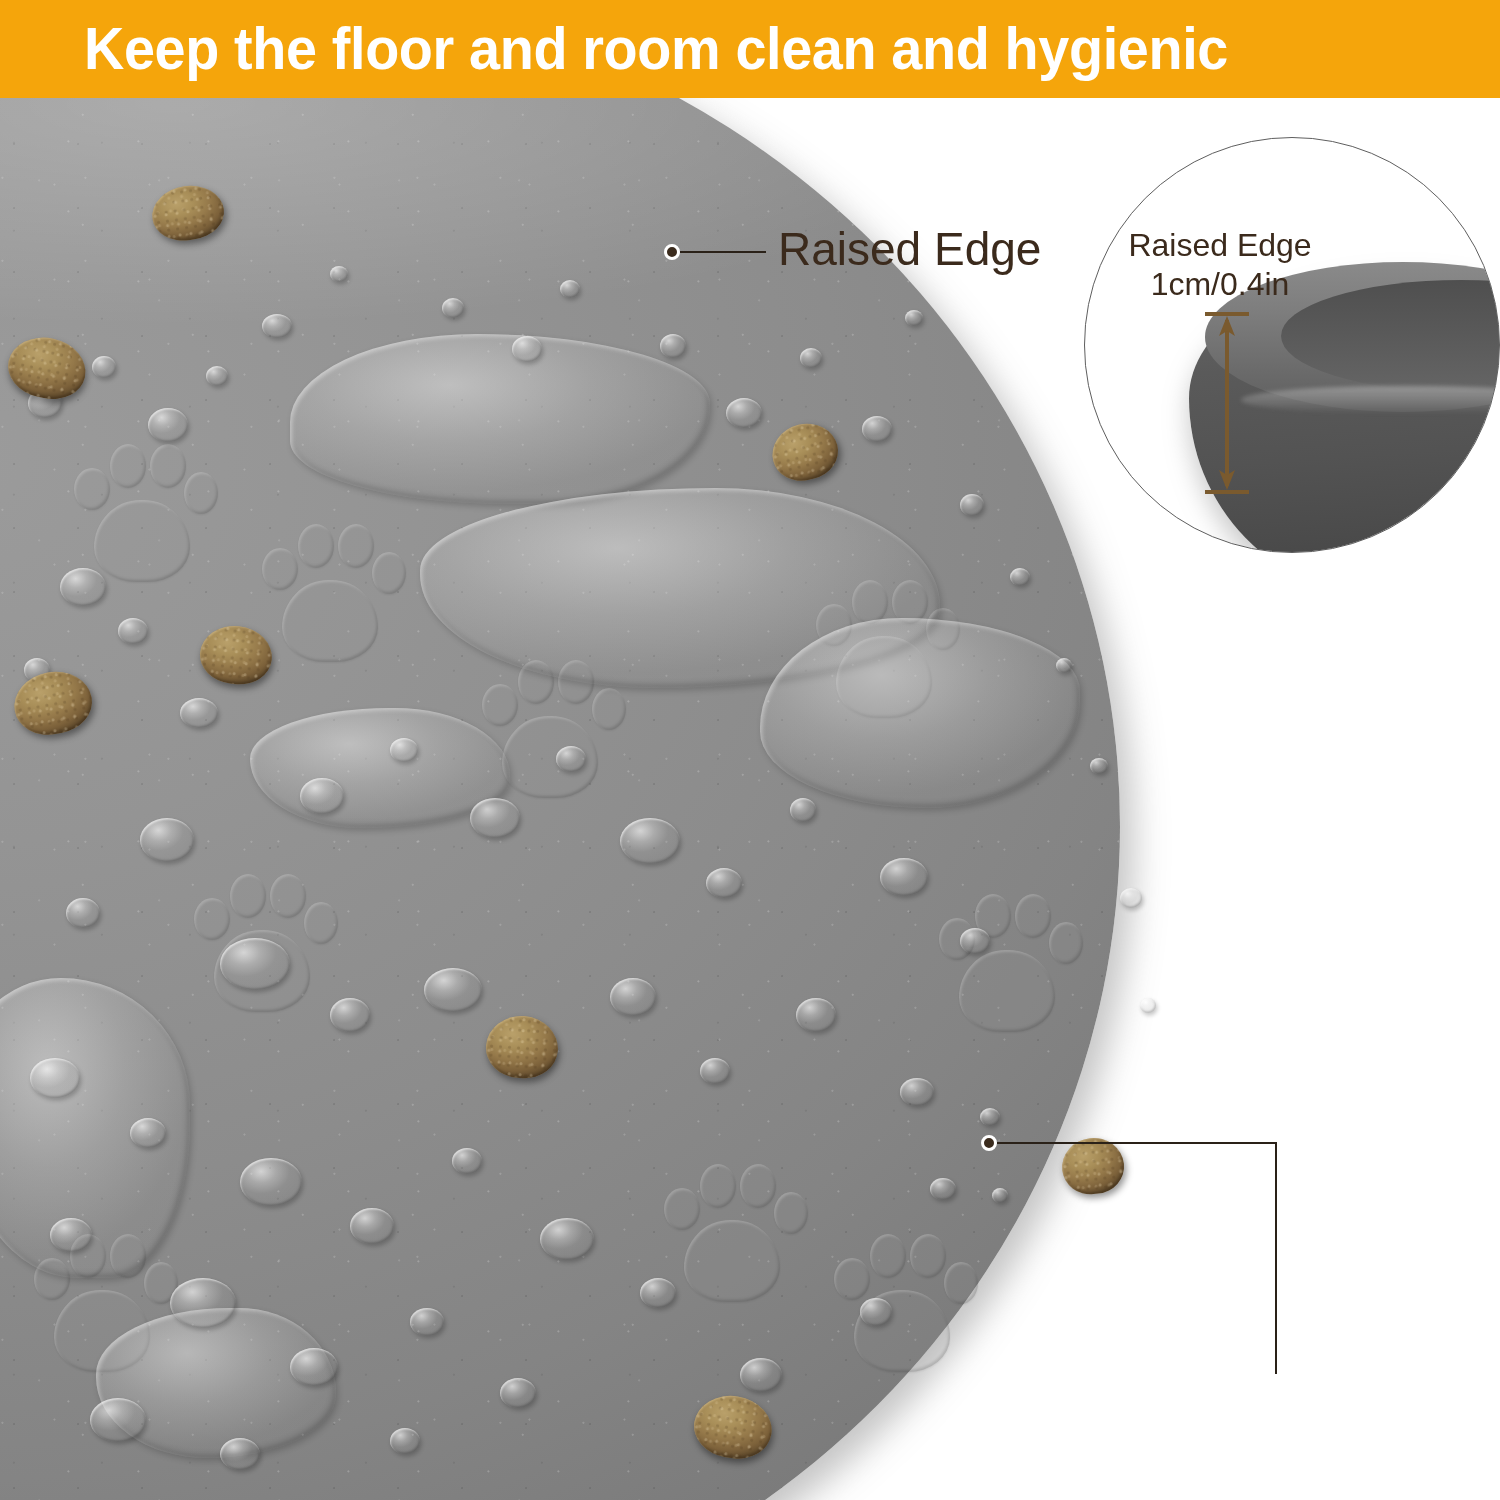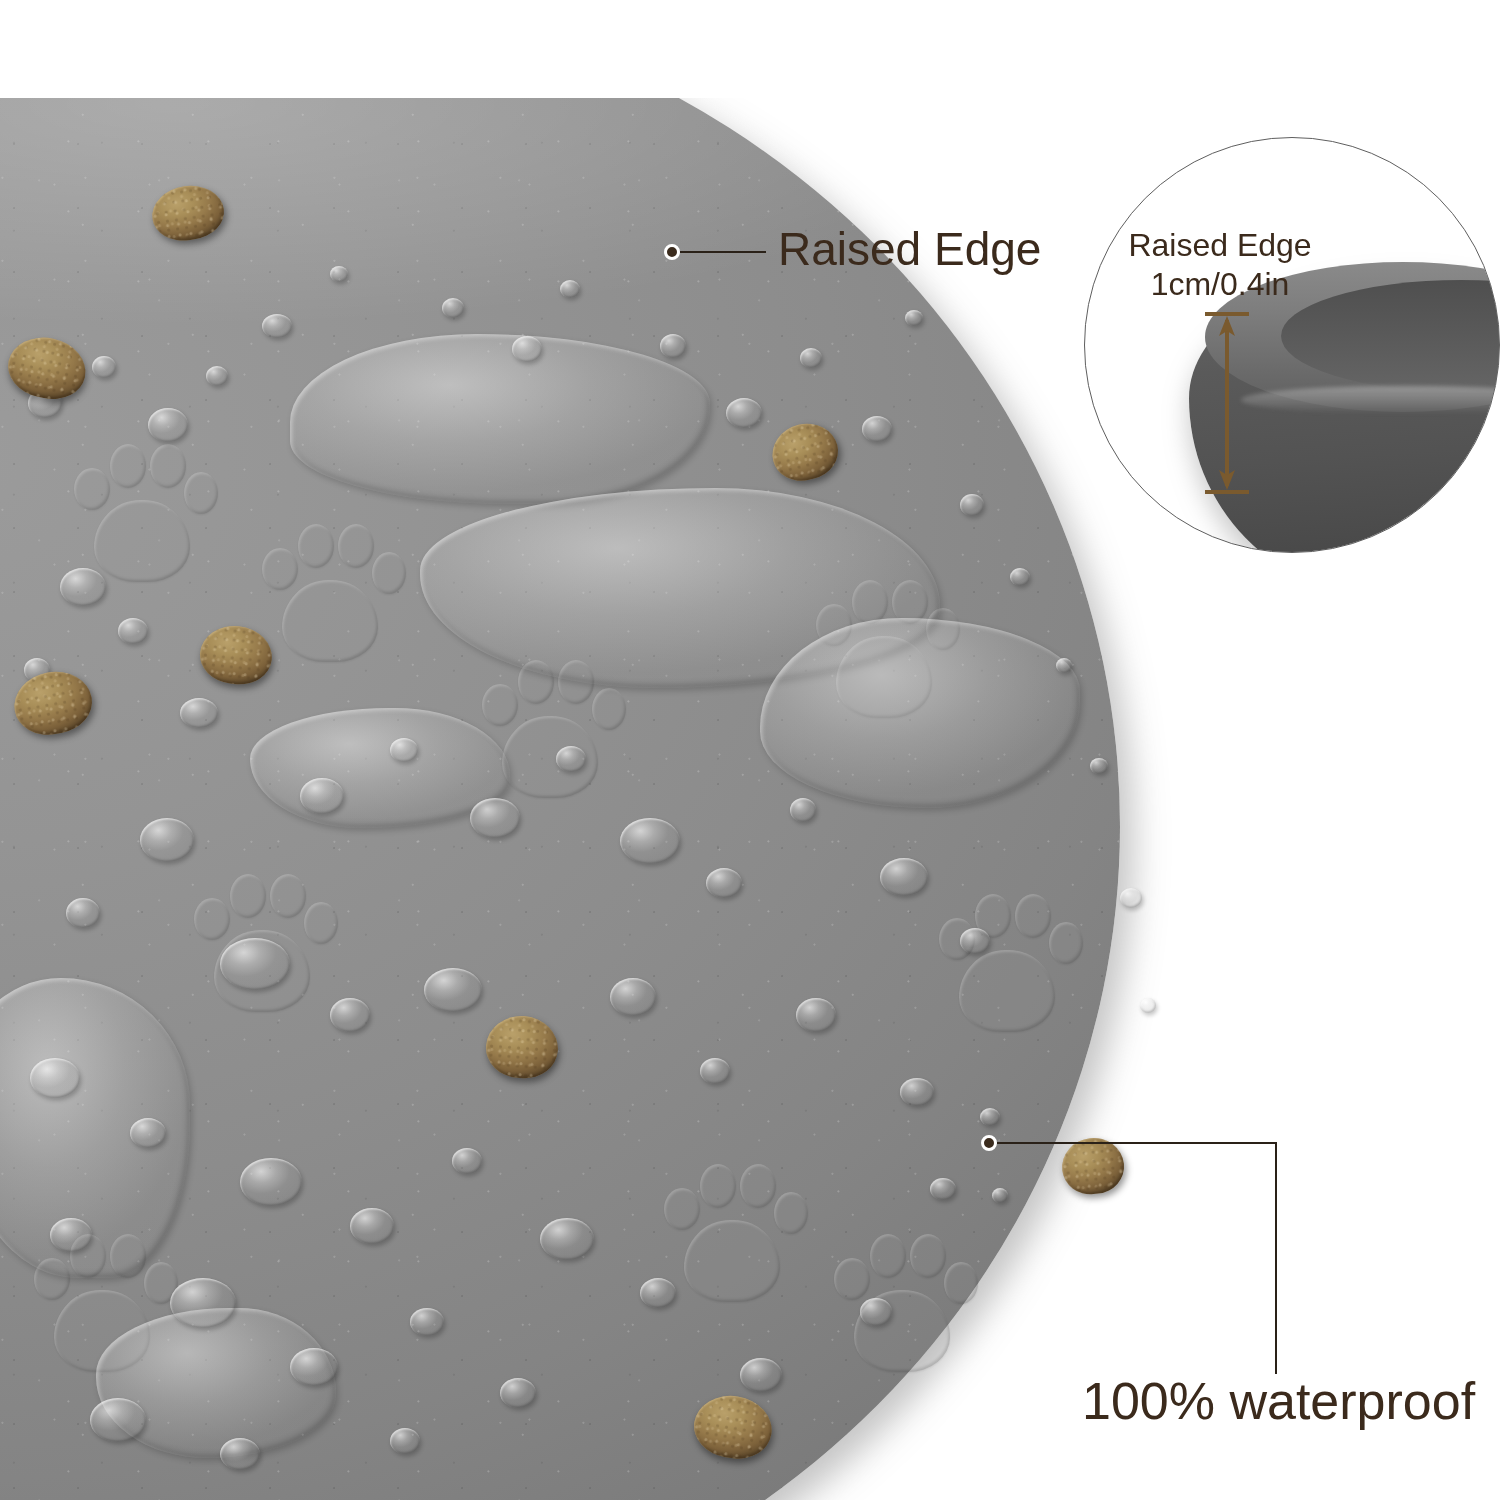--- a/index.html
+++ b/index.html
@@ -300,20 +300,23 @@
     width: 60px;
     height: 186px;
     z-index: 6;
   }
 </style>
 </head>
 <body>
 
 <div id="page">
 
+  <div id="banner">
+    <div id="banner-text">Keep the floor and room clean and hygienic</div>
+  </div>
 
   <div id="photo-stage">
 
     <div id="mat">
       <div id="mat-rim"></div>
       <div id="mat-basin"></div>
       <div id="mat-speckle"></div>
       <div id="mat-sheen"></div>
     </div>
 
@@ -471,21 +474,20 @@
 
   </div>
 
   <div class="leader-dot" style="left:664px; top:244px;"></div>
   <div class="leader-line" style="left:680px; top:251px; width:86px; height:2px;"></div>
   <div id="raised-edge-label" class="callout-label">Raised Edge</div>
 
   <div class="leader-dot" style="left:981px; top:1135px;"></div>
   <div class="leader-line" style="left:997px; top:1142px; width:280px; height:2px;"></div>
   <div class="leader-line" style="left:1275px; top:1142px; width:2px; height:232px;"></div>
-  <div id="waterproof-label" class="callout-label">100% waterproof</div>
 
   <div id="inset">
 
     <div id="inset-rim-body">
       <div id="inset-rim-top">
         <div id="inset-rim-inner"></div>
       </div>
       <div id="inset-rim-hilite"></div>
     </div>
 

